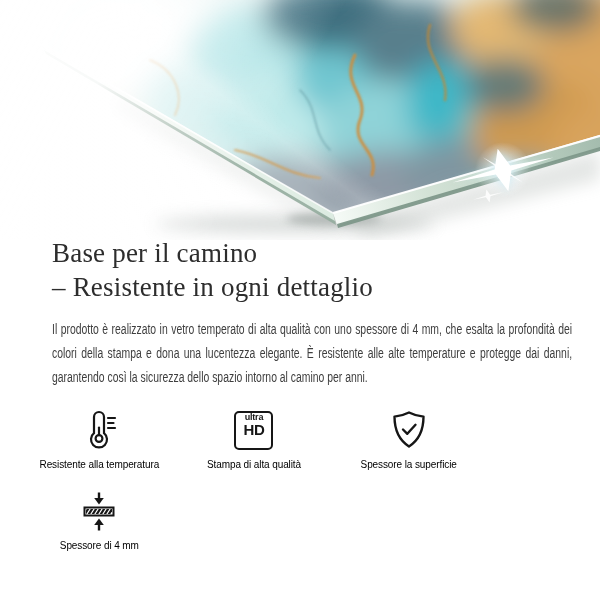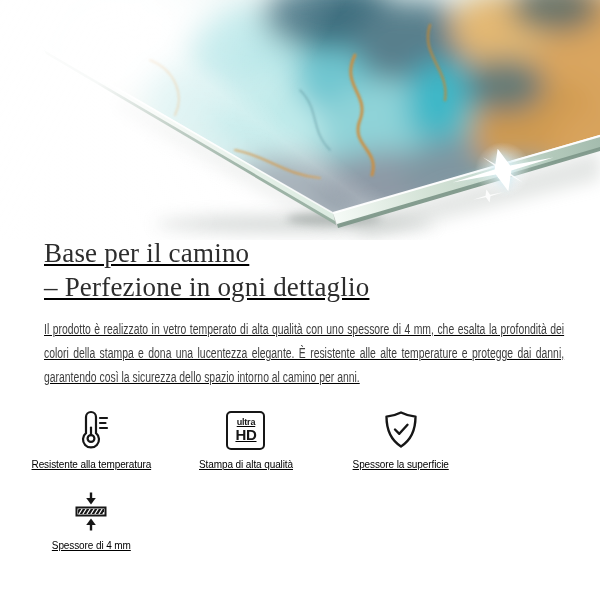--- a/index.html
+++ b/index.html
@@ -4,36 +4,36 @@
 <style>
   html,body{margin:0;padding:0;background:#ffffff;}
   body{width:600px;height:600px;font-family:"Liberation Sans",sans-serif;-webkit-font-smoothing:antialiased;}
   .page{position:relative;width:600px;height:600px;overflow:hidden;background:#ffffff;}
 
   
   .hero{position:absolute;top:0;left:0;width:600px;height:240px;}
   .hero svg{display:block;}
 
   
-  .content{position:absolute;top:236px;left:4px;width:484px;text-decoration:underline;}
+  .content{position:absolute;top:236px;left:12px;width:484px;}
   .title{margin:0 40px 13px 40px;font-family:"Liberation Serif","DejaVu Serif",serif;
          font-weight:400;font-size:27px;line-height:34px;color:#2d2d2d;letter-spacing:.2px;}
   .desc-wrap{margin-left:40px;width:520px;height:74px;}
   .desc{margin:0;width:700px;transform:scaleX(0.743);transform-origin:0 0;
         font-size:14px;line-height:24px;color:#3e3e3e;text-align:justify;}
 
   
   .features{display:grid;grid-template-columns:repeat(3,1fr);margin:16px 10px 0 10px;row-gap:16px;}
   .feature{display:flex;flex-direction:column;align-items:center;}
   .icon-box{height:46px;display:flex;align-items:center;justify-content:center;}
   .feature-label{margin-top:5px;font-size:10px;line-height:14px;color:#000000;letter-spacing:-.1px;}
   .icon-stroke{stroke:#161616;fill:none;}
 
   .uhd{width:35px;height:35px;border:2.5px solid #161616;border-radius:5px;
-       display:flex;flex-direction:column;align-items:center;justify-content:center;color:#161616;}
+       display:flex;flex-direction:column;align-items:center;color:#161616;}
   .uhd .t{font-size:9px;font-weight:700;line-height:9px;letter-spacing:-.2px;}
   .uhd .b{font-size:15px;font-weight:700;line-height:15px;letter-spacing:-.3px;}
 </style>
 </head>
 <body>
 
 <div class="page">
 
   <div class="hero">
     <svg width="600" height="240" viewBox="0 0 600 240">
@@ -152,21 +152,21 @@
       </g>
       <g transform="translate(488,196) rotate(-14) scale(0.3)">
         <path d="M -52,0 L -8,-2.6 L 0,-22 L 8,-2.6 L 52,0 L 8,2.6 L 0,22 L -8,2.6 Z" fill="#ffffff" opacity="0.85"></path>
       </g>
     </svg>
   </div>
 
   <div class="content">
     <h1 class="title">
       <div>Base per il camino</div>
-      <div>– Perfezione in ogni dettaglio</div>
+      <div>– Resistente in ogni dettaglio</div>
     </h1>
 
     <div class="desc-wrap">
       <p class="desc">Il prodotto è realizzato in vetro temperato di alta qualità con uno spessore di 4 mm, che esalta la profondità dei colori della stampa e dona una lucentezza elegante. È resistente alle alte tempe­rature e protegge dai danni, garantendo così la sicurezza dello spazio intorno al camino per anni.</p>
     </div>
 
     <div class="features">
 
       <div class="feature">
         <div class="icon-box">

